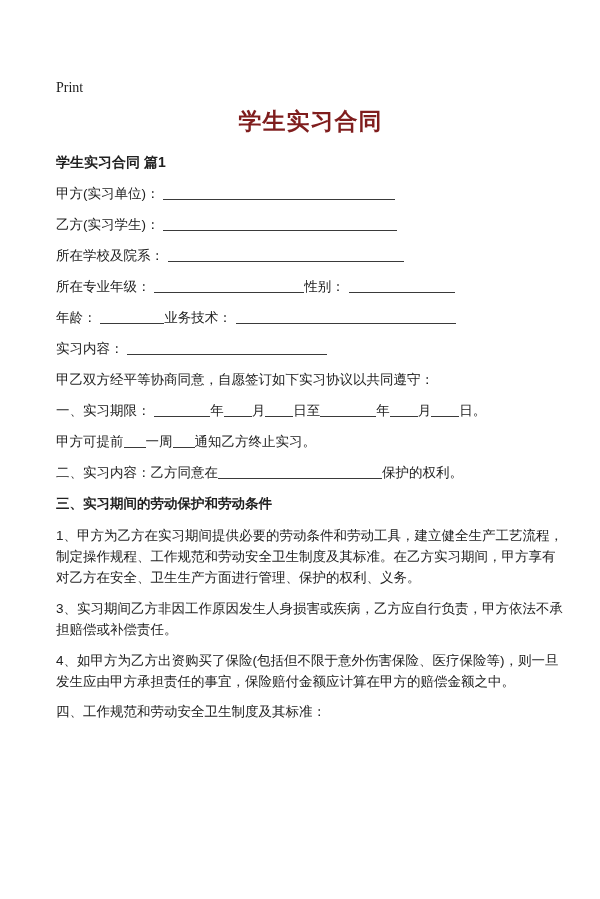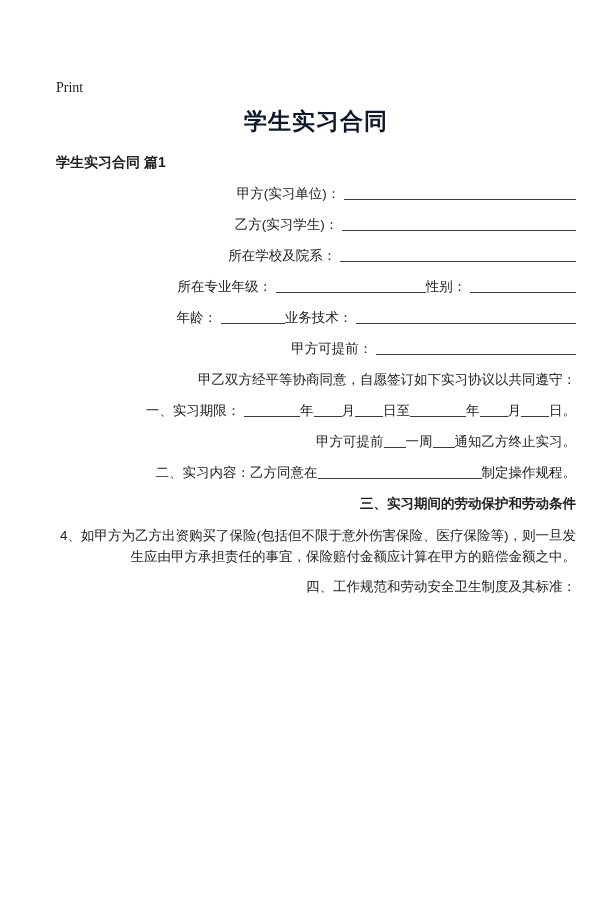--- a/index.html
+++ b/index.html
@@ -5,21 +5,21 @@
   html, body { margin: 0; padding: 0; }
   body {
     width: 600px;
     height: 899px;
     background: #ffffff;
     font-family: "Liberation Sans", "DejaVu Sans", sans-serif;
     color: #212121;
     position: relative;
     overflow: hidden;
   }
-  .page { padding: 78px 24px 0 56px; }
+  .page { padding: 78px 35px 0 56px; }
 
   .print-link {
     display: inline-block;
     font-family: "Liberation Serif", "DejaVu Serif", serif;
     font-size: 14px;
     color: #1c1c1c;
     margin-bottom: 10px;
     cursor: pointer;
   }
 
@@ -41,54 +41,55 @@
     margin: 16px 0 12px 0;
     font-size: 14px;
     font-weight: 700;
   }
 
   .doc-lines .line {
     font-size: 13.5px;
     line-height: 20px;
     margin-bottom: 11px;
     white-space: normal;
-    text-align: right;
   }
   .doc-lines .line.para {
     line-height: 21px;
     margin-bottom: 10px;
   }
   .doc-lines .line.bold { font-weight: 700; }
 
   .blank {
     display: inline-block;
     border-bottom: 1px solid #3a3a3a;
     height: 12px;
     vertical-align: -2px;
   }
 </style>
 </head>
 <body style="background: rgb(255, 255, 255); color: rgb(33, 33, 33);">
 
 <div class="page">
   <span class="print-link">Print</span>
 
-  <h1 class="doc-title" style="color: #0f172a;">学生实习合同</h1>
+  <h1 class="doc-title" style="color: #7f1d1d;">学生实习合同</h1>
 
 
   <p class="section-heading">学生实习合同 篇1</p>
 
   <div class="doc-lines" id="doc-lines">
       <div class="line"><span>甲方(实习单位)： </span><span class="blank" style="width: 232px;"></span></div>
       <div class="line"><span>乙方(实习学生)： </span><span class="blank" style="width: 234px;"></span></div>
       <div class="line"><span>所在学校及院系： </span><span class="blank" style="width: 236px;"></span></div>
       <div class="line"><span>所在专业年级： </span><span class="blank" style="width: 150px;"></span><span>性别： </span><span class="blank" style="width: 106px;"></span></div>
       <div class="line"><span>年龄： </span><span class="blank" style="width: 64px;"></span><span>业务技术： </span><span class="blank" style="width: 220px;"></span></div>
-      <div class="line"><span>甲方可提前： </span><span class="blank" style="width: 200px;"></span></div>
+      <div class="line"><span>实习内容： </span><span class="blank" style="width: 200px;"></span></div>
       <div class="line"><span>甲乙双方经平等协商同意，自愿签订如下实习协议以共同遵守：</span></div>
       <div class="line"><span>一、实习期限： </span><span class="blank" style="width: 56px;"></span><span>年</span><span class="blank" style="width: 28px;"></span><span>月</span><span class="blank" style="width: 28px;"></span><span>日至</span><span class="blank" style="width: 56px;"></span><span>年</span><span class="blank" style="width: 28px;"></span><span>月</span><span class="blank" style="width: 28px;"></span><span>日。</span></div>
       <div class="line"><span>甲方可提前</span><span class="blank" style="width: 22px;"></span><span>一周</span><span class="blank" style="width: 22px;"></span><span>通知乙方终止实习。</span></div>
-      <div class="line"><span>二、实习内容：乙方同意在</span><span class="blank" style="width: 164px;"></span><span>制定操作规程。</span></div>
+      <div class="line"><span>二、实习内容：乙方同意在</span><span class="blank" style="width: 164px;"></span><span>保护的权利。</span></div>
       <div class="line bold"><span>三、实习期间的劳动保护和劳动条件</span></div>
+      <div class="line para"><span>1、甲方为乙方在实习期间提供必要的劳动条件和劳动工具，建立健全生产工艺流程，制定操作规程、工作规范和劳动安全卫生制度及其标准。在乙方实习期间，甲方享有对乙方在安全、卫生生产方面进行管理、保护的权利、义务。</span></div>
+      <div class="line para"><span>3、实习期间乙方非因工作原因发生人身损害或疾病，乙方应自行负责，甲方依法不承担赔偿或补偿责任。</span></div>
       <div class="line para"><span>4、如甲方为乙方出资购买了保险(包括但不限于意外伤害保险、医疗保险等)，则一旦发生应由甲方承担责任的事宜，保险赔付金额应计算在甲方的赔偿金额之中。</span></div>
       <div class="line"><span>四、工作规范和劳动安全卫生制度及其标准：</span></div>
     </div>
 </div>
 
 </body></html>

